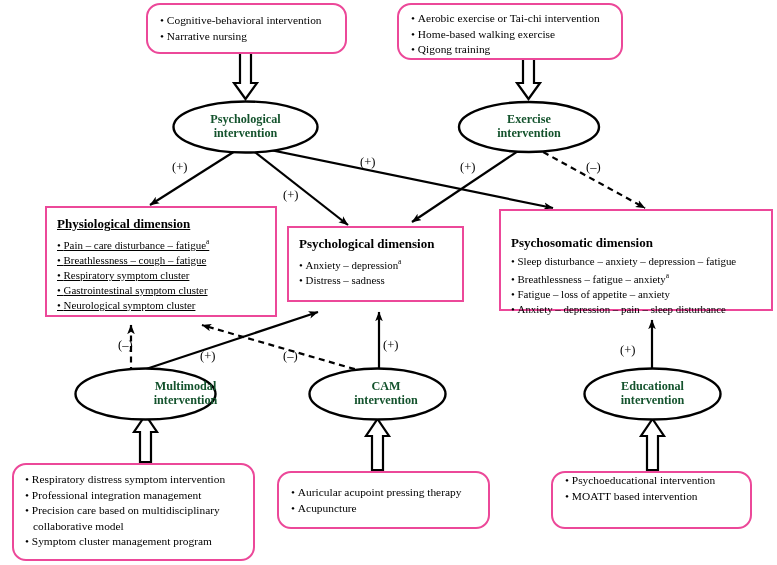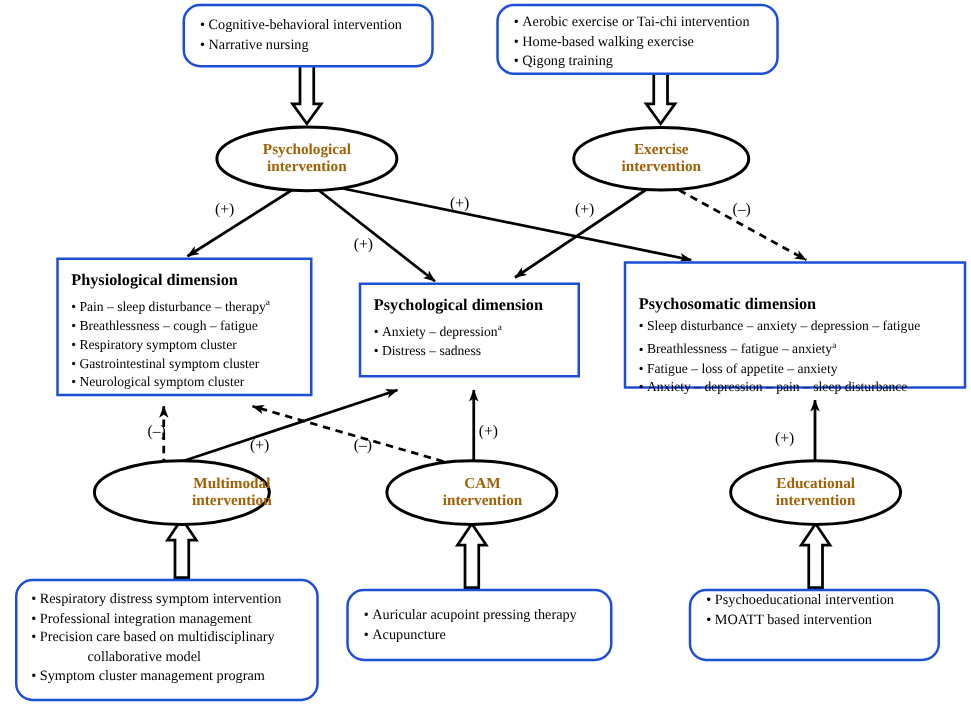--- a/index.html
+++ b/index.html
@@ -1,45 +1,45 @@
 <!DOCTYPE html>
 <html><head>
 <meta charset="utf-8">
 <style>
   html,body{margin:0;padding:0;background:#ffffff;}
   body{width:777px;height:565px;overflow:hidden;font-family:"Liberation Serif",serif;}
   #diagram-root{position:relative;width:777px;height:565px;background:#fff;}
   svg.layer{position:absolute;left:0;top:0;width:777px;height:565px;}
 
-  .node-box{position:absolute;box-sizing:border-box;background:#fff;border:2px solid #1d4ed8;}
+  .node-box{position:absolute;box-sizing:border-box;background:#fff;border:2px solid #ec4899;}
   .node-box.rounded{border-radius:14px;}
   .node-box.sharp{border-radius:0;border-width:2.5px;}
 
   .bullets{list-style:none;margin:0;padding:0;}
   .bullets li{
     font-family:"Liberation Serif",serif;
     font-size:11.4px;line-height:14.6px;color:#000;
     text-indent:-8px;padding-left:8px;margin:0 0 1px 0;white-space:nowrap;
   }
   .bullets li:before{content:"\2022\00a0";}
   .bullets li.cont:before{content:"";}
-  .bullets li.cont{text-indent:0;padding-left:8px;margin-left:37px;}
+  .bullets li.cont{text-indent:0;padding-left:8px;}
 
   .dim-title{
     font-family:"Liberation Serif",serif;
     font-weight:bold;font-size:13px;line-height:15px;color:#000;
     margin:0 0 4px 0;white-space:nowrap;
   }
   .dim-list li{font-size:10.9px;line-height:14.2px;}
   .sup{font-size:7.4px;vertical-align:super;}
 
   .ellipse-label{
     position:absolute;text-align:center;
     font-family:"Liberation Serif",serif;
-    font-weight:bold;font-size:12.2px;line-height:14.4px;color:#a16207;
+    font-weight:bold;font-size:12.2px;line-height:14.4px;color:#14532d;
     pointer-events:none;white-space:nowrap;
   }
   .sign-label{
     position:absolute;
     font-family:"Liberation Serif",serif;
     font-size:12.6px;color:#000;white-space:nowrap;
   }
 </style>
 </head>
 <body>
@@ -102,24 +102,24 @@
   </div>
 
   <div class="node-box rounded" style="left:397px;top:3px;width:226px;height:57px;padding:6px 8px 0 12px;">
     <ul class="bullets">
       <li>Aerobic exercise or Tai-chi intervention</li>
       <li>Home-based walking exercise</li>
       <li>Qigong training</li>
     </ul>
   </div>
 
-  <div class="node-box sharp" style="left:45px;top:206px;width:205px;height:111px;padding:8px 24px 0 10px;">
+  <div class="node-box sharp" style="left:45px;top:206px;width:232px;height:111px;padding:8px 24px 0 10px;text-decoration:underline;">
     <div class="dim-title">Physiological dimension</div>
     <ul class="bullets dim-list">
-      <li><span>Pain – sleep disturbance – therapy</span><span class="sup">a</span></li>
+      <li><span>Pain – care disturbance – fatigue</span><span class="sup">a</span></li>
       <li><span>Breathlessness – cough – fatigue</span></li>
       <li><span>Respiratory symptom cluster</span></li>
       <li><span>Gastrointestinal symptom cluster</span></li>
       <li><span>Neurological symptom cluster</span></li>
     </ul>
   </div>
 
   <div class="node-box sharp" style="left:287px;top:226px;width:177px;height:76px;padding:8px 8px 0 10px;">
     <div class="dim-title">Psychological dimension</div>
     <ul class="bullets dim-list">

